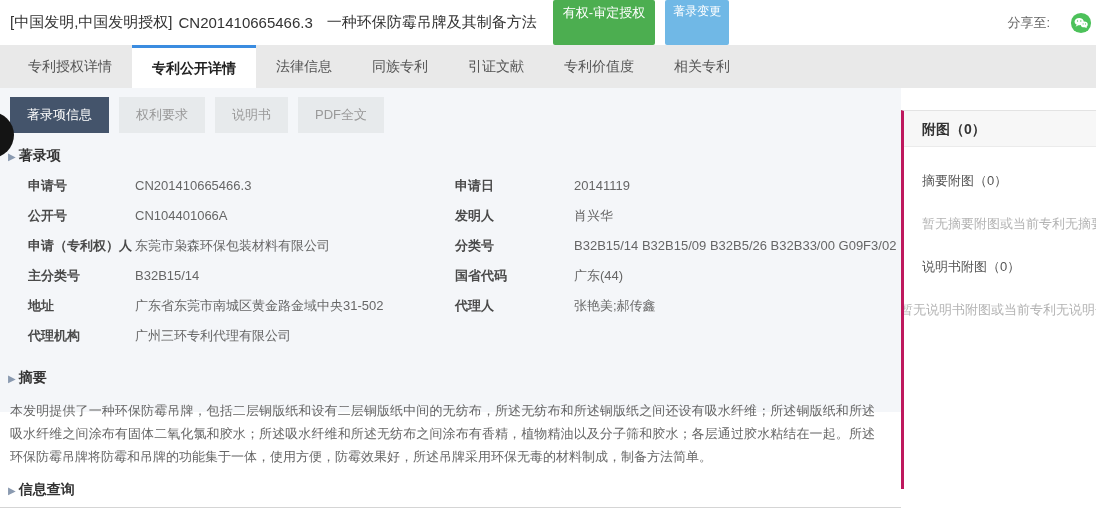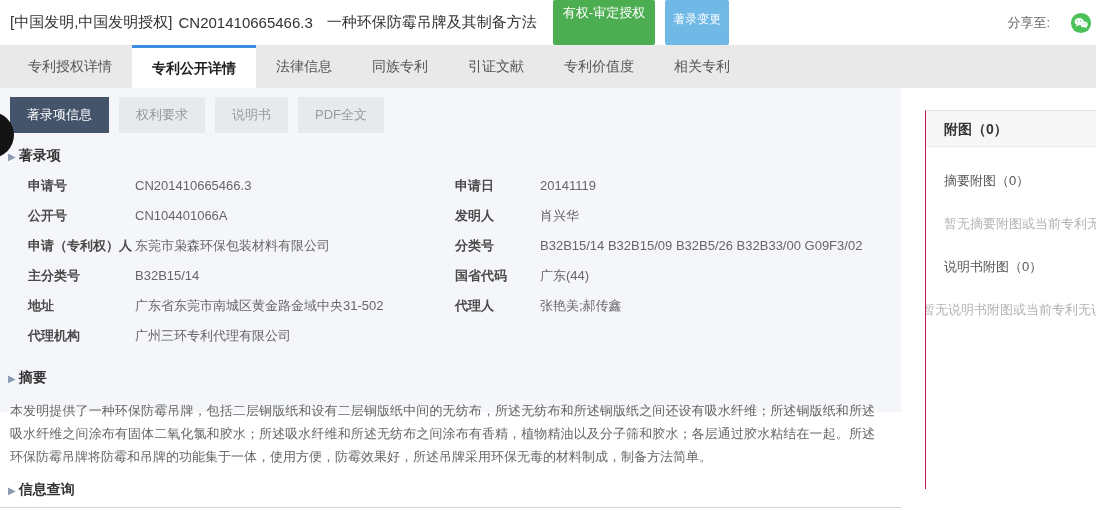--- a/index.html
+++ b/index.html
@@ -18,21 +18,21 @@
   .title-group { display:flex; align-items:center; font-size:15px; color:#333; }
   .title-prefix { margin-right:6px; }
   .title-number { margin-right:14px; }
   .title-name { font-weight:400; }
   .badge-green {
     margin-left:16px; background:#4cae50; color:#fff; font-size:13px;
     padding:6px 10px; border-radius:2px; line-height:1;
   }
   .badge-blue {
     margin-left:10px; background:#70b8e6; color:#fff; font-size:12px;
-    padding:13px 8px; border-radius:2px; line-height:1;
+    padding:5px 8px; border-radius:2px; line-height:1;
   }
   .share-box { position:absolute; right:4px; top:0; height:45px; display:flex; align-items:center; font-size:13px; color:#666;gap:14px; }
   .wechat-icon { width:22px; height:22px; margin-left:6px; cursor:pointer; }
 
   
   .tabbar { height:43px; background:#e9e9e9; display:flex; padding-left:8px; }
   .tab {
     padding:0 20px; line-height:43px; font-size:14px; color:#555;
     cursor:pointer; white-space:nowrap;
   }
@@ -64,31 +64,31 @@
 
   .fields { display:flex; margin-top:10px; }
   .fcol { display:flex; flex-direction:column; }
   .fcol-left { width:455px; padding-left:28px; }
   .fcol-right { width:446px; }
   .frow { display:flex; margin-bottom:9px; line-height:21px; }
   .flabel { font-size:13px; font-weight:bold; color:#4a4a4a; flex:none; }
   .fcol-left .flabel { width:107px; }
   .fcol-right .flabel { width:85px; }
   .fvalue { font-size:13px; color:#666; }
-  .fcol-right .fvalue { width:352px; word-break:break-all; }
+  .fcol-right .fvalue { width:352px; word-break:break-all;margin-left:34px; }
 
   .abstract-text {
     margin:12px 26px 0 10px; font-size:13px; color:#666;
     line-height:23px; text-align:justify;
   }
   .info-query { margin-top:13px; }
 
   
   .sidebar { width:195px; background:#fff; }
-  .panel { margin-top:22px; border-left:1px solid #be185d; border-top:1px solid #e3e3e3; height:379px; overflow:hidden;margin-left:24px; }
+  .panel { margin-top:22px; border-left:3px solid #be185d; border-top:1px solid #e3e3e3; height:379px; overflow:hidden; }
   .panel-head {
     background:#f7f7f7; border-bottom:1px solid #ebebeb; height:36px;
     line-height:36px; padding-left:18px; font-size:14px; font-weight:bold; color:#333;
   }
   .panel-sub { font-size:13px; color:#555; padding-left:18px; margin-top:25px; }
   .panel-empty { font-size:13px; color:#b3b3b3; margin-top:25px; white-space:nowrap; }
   .panel-empty.e1 { padding-left:18px; }
   .panel-empty.e2 { padding-left:0; margin-left:-4px; }
 </style>
 </head>

